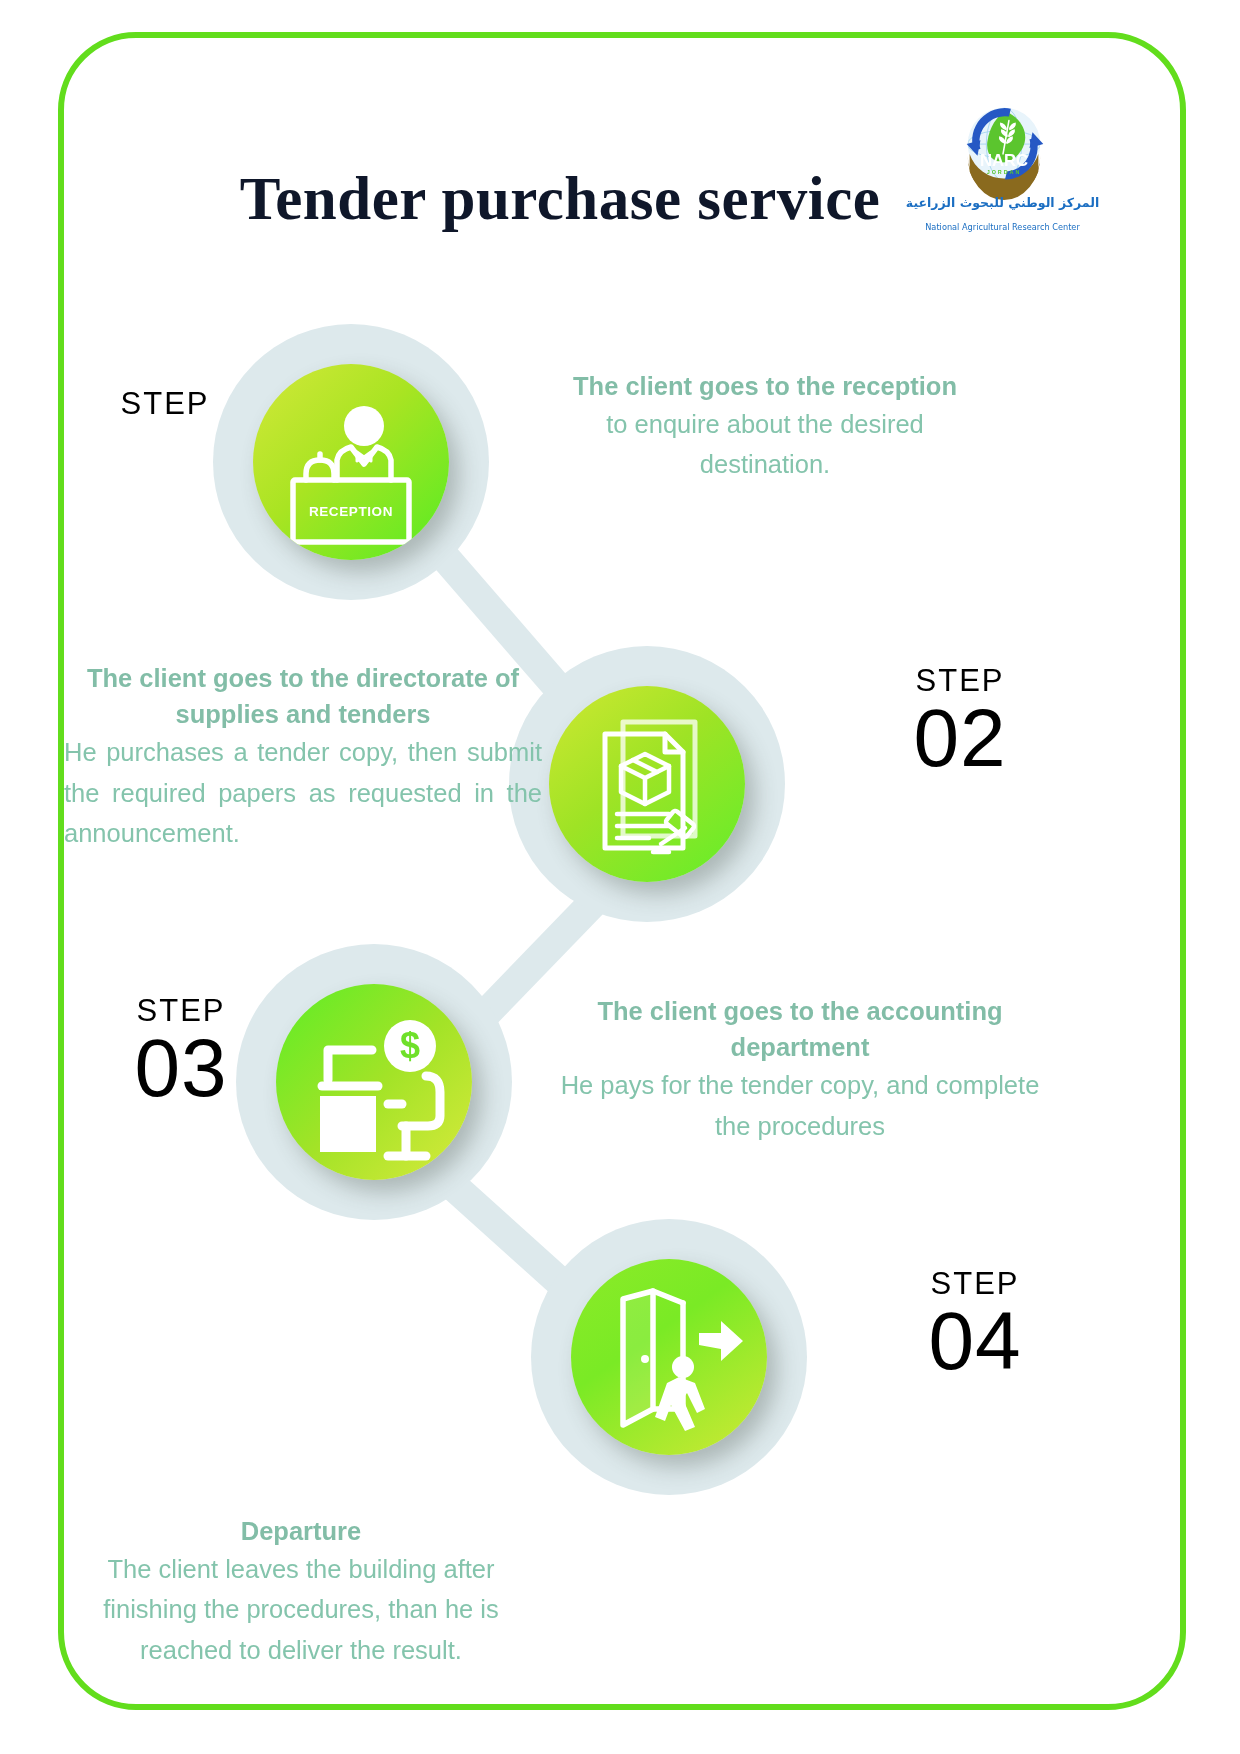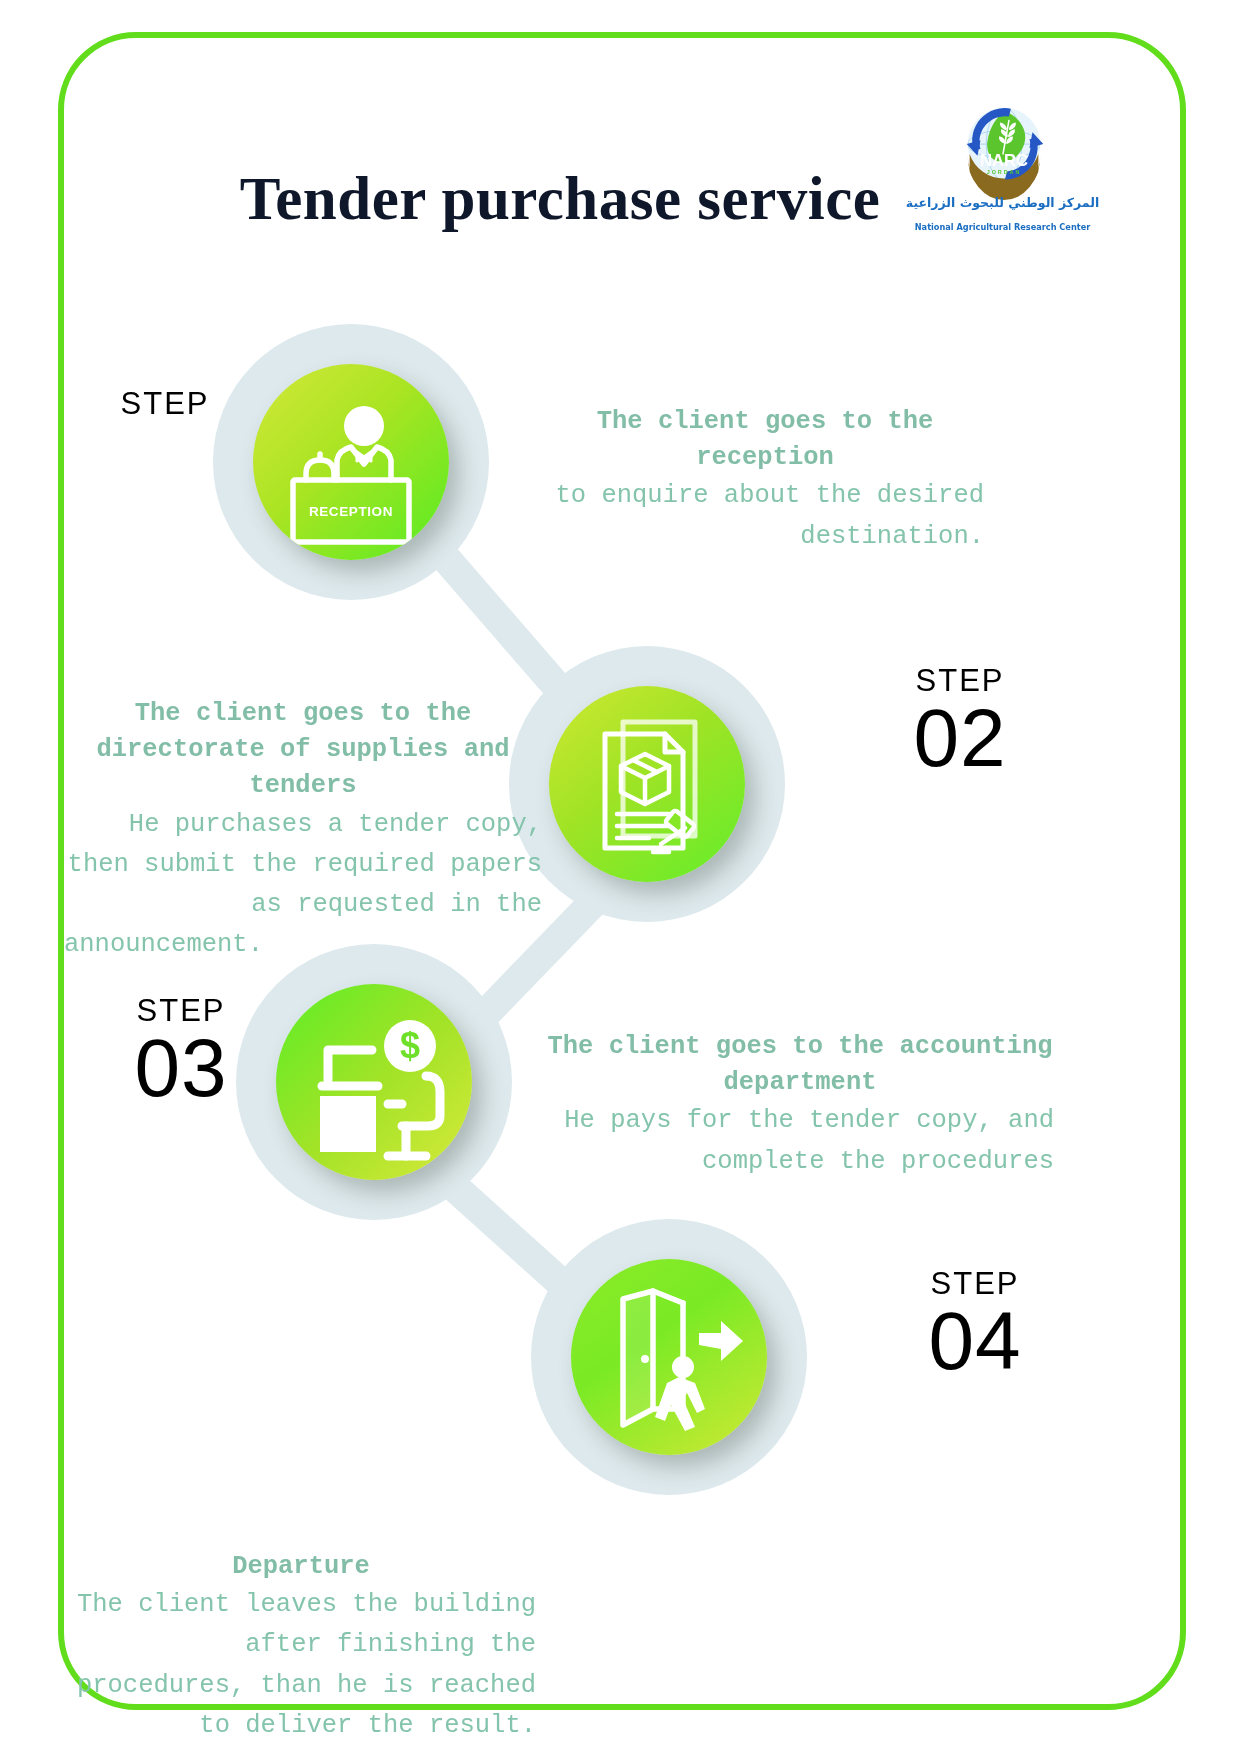--- a/index.html
+++ b/index.html
@@ -81,21 +81,21 @@
     white-space: nowrap;
   }
   .logo-en {
     position: absolute;
     left: 0;
     top: 127px;
     width: 215px;
     text-align: center;
     font-family: "DejaVu Sans", sans-serif;
     font-size: 8.2px;
-    font-weight: 700;
+    font-weight: 400;
     color: #1b6ec2;
     white-space: nowrap;
   }
 
   
   .ribbon { position: absolute; left: 0; top: 0; width: 1240px; height: 1754px; }
 
   
   .node {
     position: absolute;
@@ -152,35 +152,33 @@
   }
   .s1 { left: 80px;  top: 388px; }
   .s2 { left: 875px; top: 665px; }
   .s3 { left: 96px;  top: 995px; }
   .s4 { left: 890px; top: 1268px; }
 
   
   .txt {
     position: absolute;
     color: #7fc0ab;
-    font-family: Liberation Mono, monospace;
-    margin-top: 36px;
+    font-family: Liberation Sans, sans-serif;
   }
   .txt .hd {
     font-weight: 700;
     font-size: 25.5px;
     line-height: 1.42;
     color: #82bda7;
   }
   .txt .bd {
     font-weight: 400;
     font-size: 25.5px;
     line-height: 1.58;
     color: #84c4ac;
-    text-align: right;
   }
   .c  { text-align: center; }
   .j  { text-align: justify; text-align-last: left; }
 
   .t1 { left: 546px; top: 368px;  width: 438px; }
   .t2 { left: 64px;  top: 660px;  width: 478px; }
   .t3 { left: 546px; top: 993px;  width: 508px; }
   .t4 { left: 66px;  top: 1513px; width: 470px; }
 </style>
 </head>

